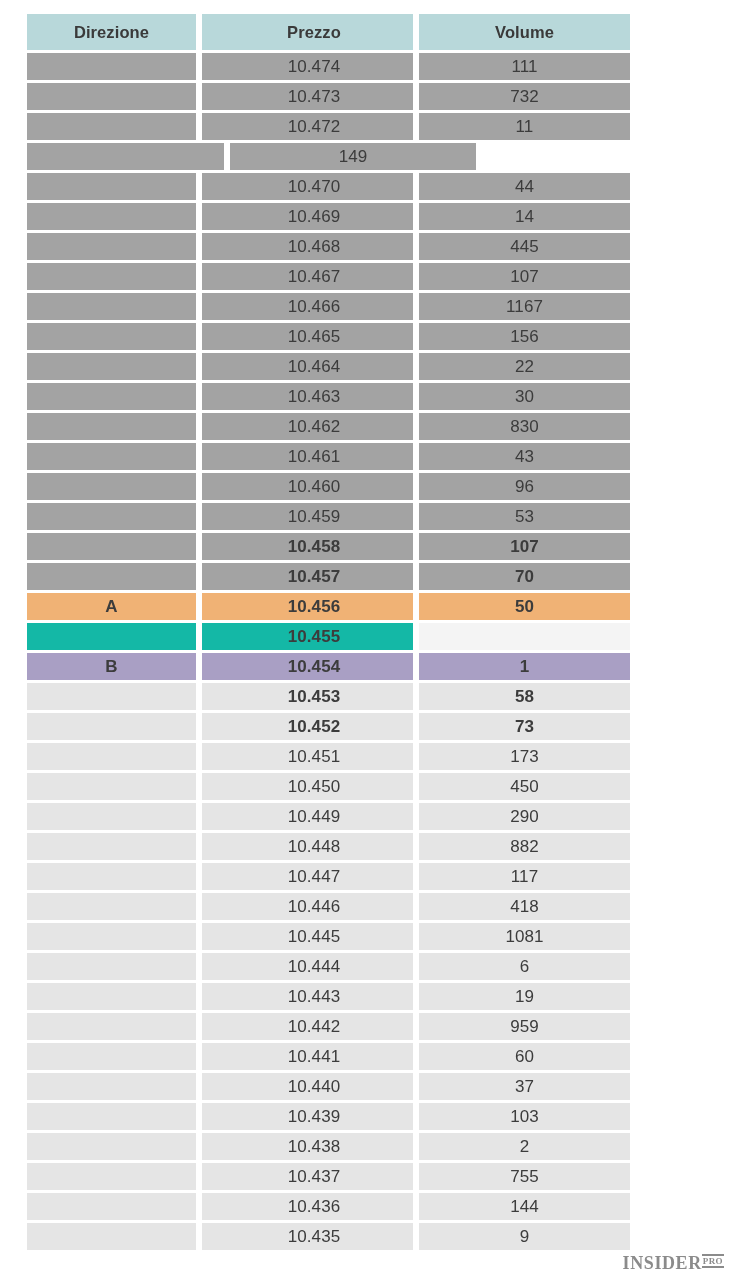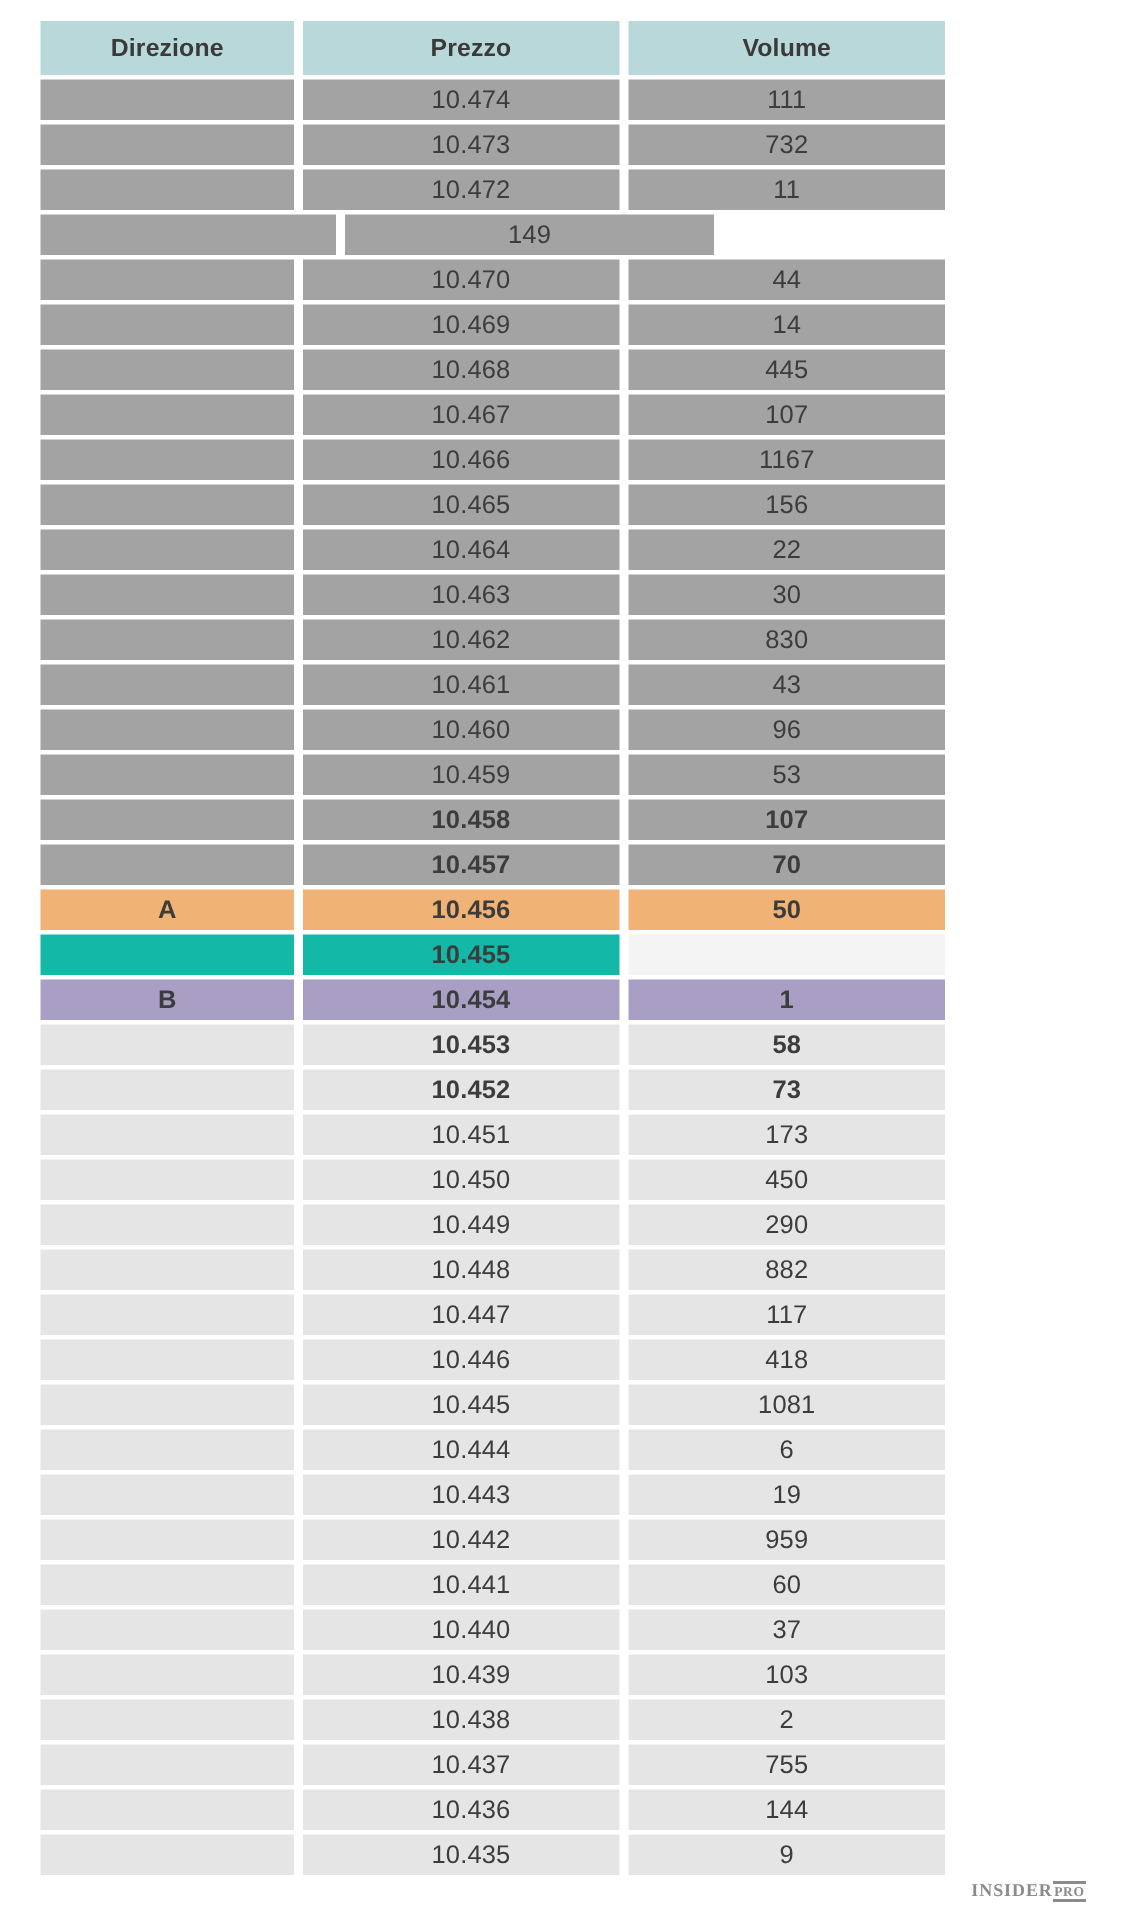--- a/index.html
+++ b/index.html
@@ -73,21 +73,21 @@
   
   #brand {
     position: absolute;
     right: 26px;
     top: 1253px;
     display: flex;
     align-items: flex-start;
     font-family: "Liberation Serif", serif;
   }
   #brand .brand-main {
-    font-size: 12px;
+    font-size: 18px;
     font-weight: bold;
     letter-spacing: 0.6px;
     color: #8b8b8b;
   }
   #brand .brand-sub {
     font-size: 9px;
     font-weight: bold;
     letter-spacing: 0.4px;
     color: #8b8b8b;
     border-top: 2px solid #8b8b8b;

